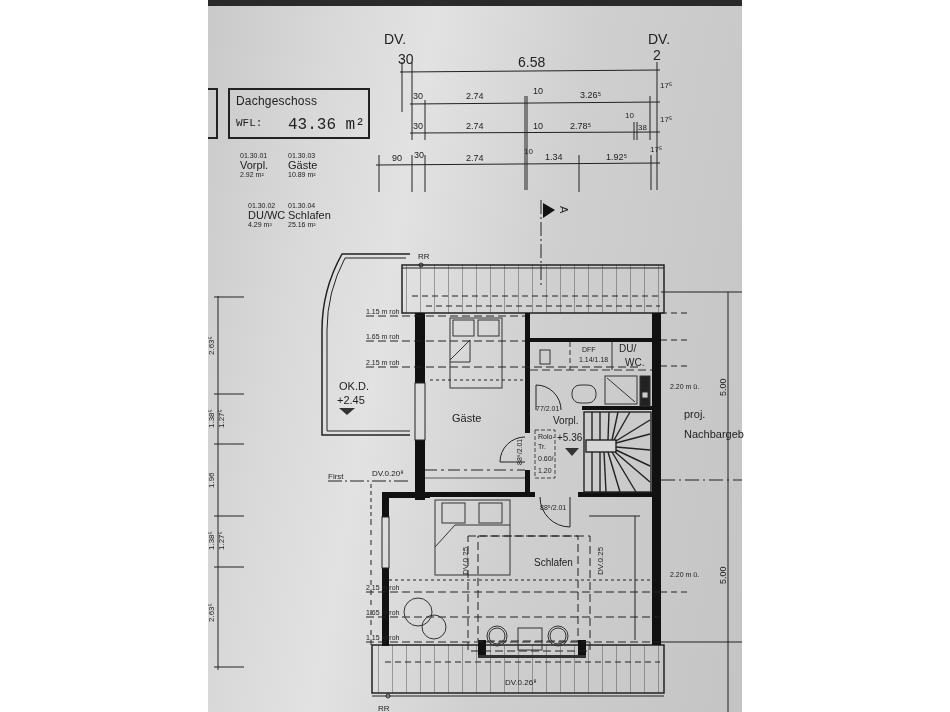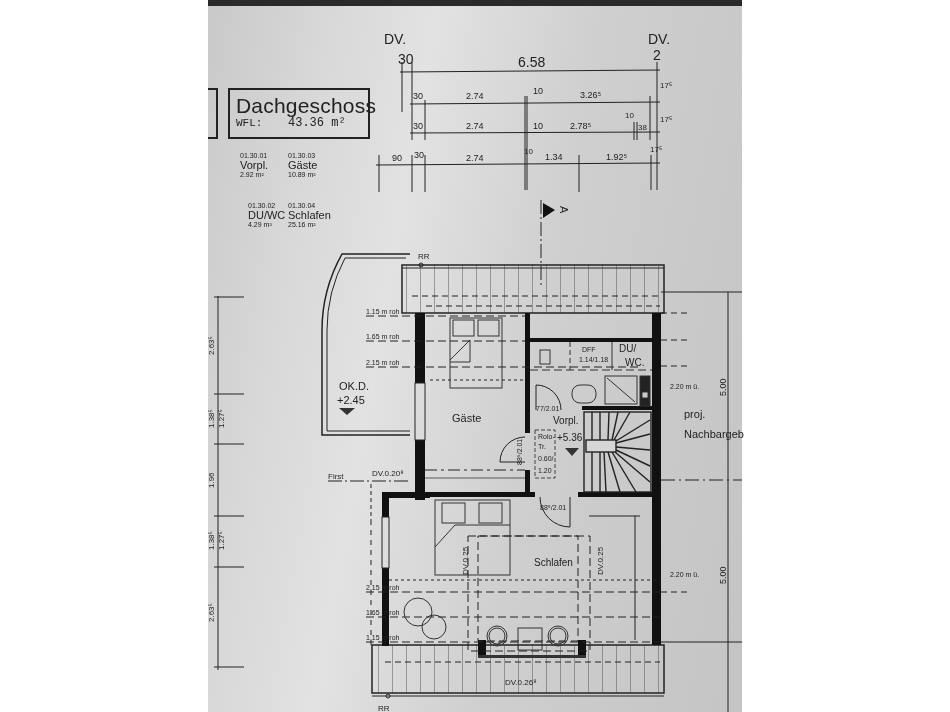--- a/index.html
+++ b/index.html
@@ -3,23 +3,23 @@
 <meta charset="utf-8">
 <style>
   html, body { margin:0; padding:0; background:#ffffff; }
   body { width:950px; height:712px; position:relative; overflow:hidden; font-family:"Liberation Sans", sans-serif; }
   .paper { position:absolute; left:208px; top:0; width:534px; height:712px;
            background:linear-gradient(100deg,#c9c9c9 0%,#d9d9d9 20%,#e2e2e2 35%,#cfcfcf 60%,#c4c4c4 100%); }
   .paper-top-edge { position:absolute; left:208px; top:0; width:534px; height:6px; background:#2a2a2a; }
   svg { position:absolute; left:0; top:0; }
   .t { font-family:"Liberation Sans Narrow","Liberation Sans", sans-serif; fill:#222; }
   .title-box { position:absolute; left:228px; top:88px; width:138px; height:47px; border:2px solid #222; }
-  .title-box .name { position:absolute; left:6px; top:4px; font-size:21px; color:#222; letter-spacing:0.2px; }
+  .title-box .name { position:absolute; left:6px; top:4px; font-size:12px; color:#222; letter-spacing:0.2px; }
   .title-box .wfl { position:absolute; left:6px; top:27px; font-size:11px; color:#222; font-family:"Liberation Mono", monospace; }
-  .title-box .wfl-val { position:absolute; left:58px; top:26px; font-size:12px; color:#222; font-family:"Liberation Mono", monospace; }
+  .title-box .wfl-val { position:absolute; left:58px; top:26px; font-size:16px; color:#222; font-family:"Liberation Mono", monospace; }
   .side-box { position:absolute; left:208px; top:88px; width:8px; height:47px; border:2px solid #222; border-left:none; }
   .room-list { position:absolute; left:240px; top:152px; width:130px; }
   .room-entry { position:absolute; width:60px; color:#222; }
   .room-entry .code { font-size:7px; display:block; line-height:8px; }
   .room-entry .rname { font-size:11px; display:block; line-height:11px; }
   .room-entry .area { font-size:7px; display:block; line-height:8px; }
 </style>
 </head>
 <body>
 

